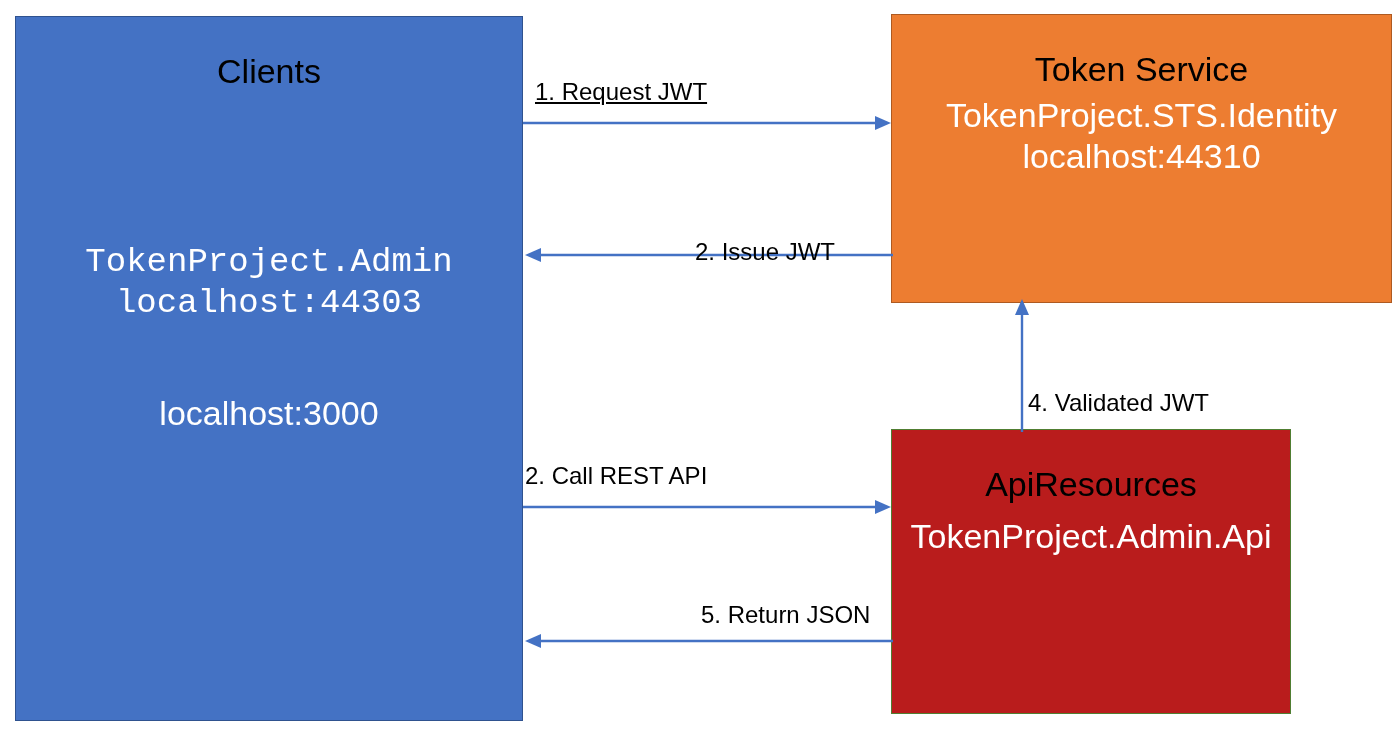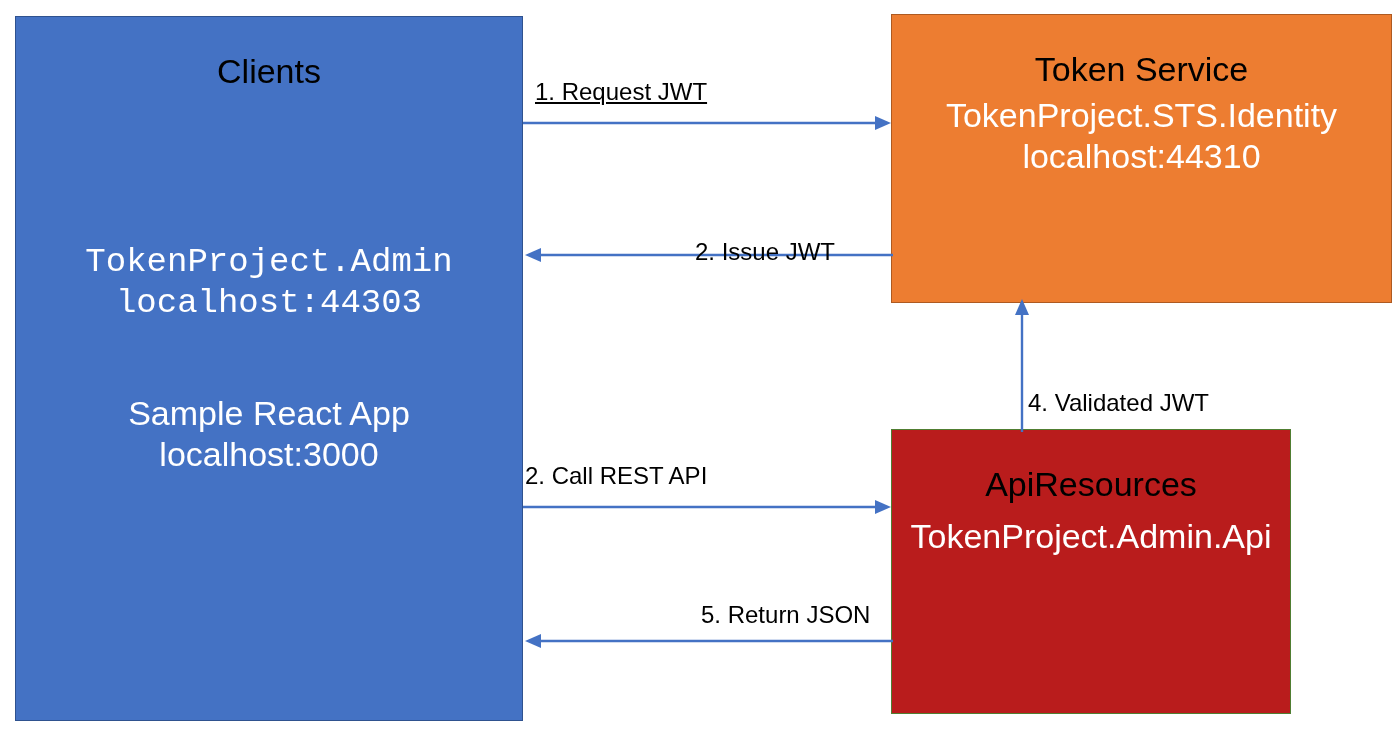--- a/index.html
+++ b/index.html
@@ -97,21 +97,20 @@
 
 <div id="canvas">
 
   <div class="node" id="node-clients">
     <div class="node-title">Clients</div>
     <div class="node-lines node-block-2">
       <span class="ln">TokenProject.Admin</span>
       <span class="ln">localhost:44303</span>
     </div>
     <div class="node-lines node-block-3">
-      <span class="ln">Sample React App</span>
       <span class="ln">localhost:3000</span>
     </div>
   </div>
 
   <div class="node" id="node-token-service">
     <div class="node-title">Token Service</div>
     <div class="node-lines node-block-2">
       <span class="ln">TokenProject.STS.Identity</span>
       <span class="ln">localhost:44310</span>
     </div>

